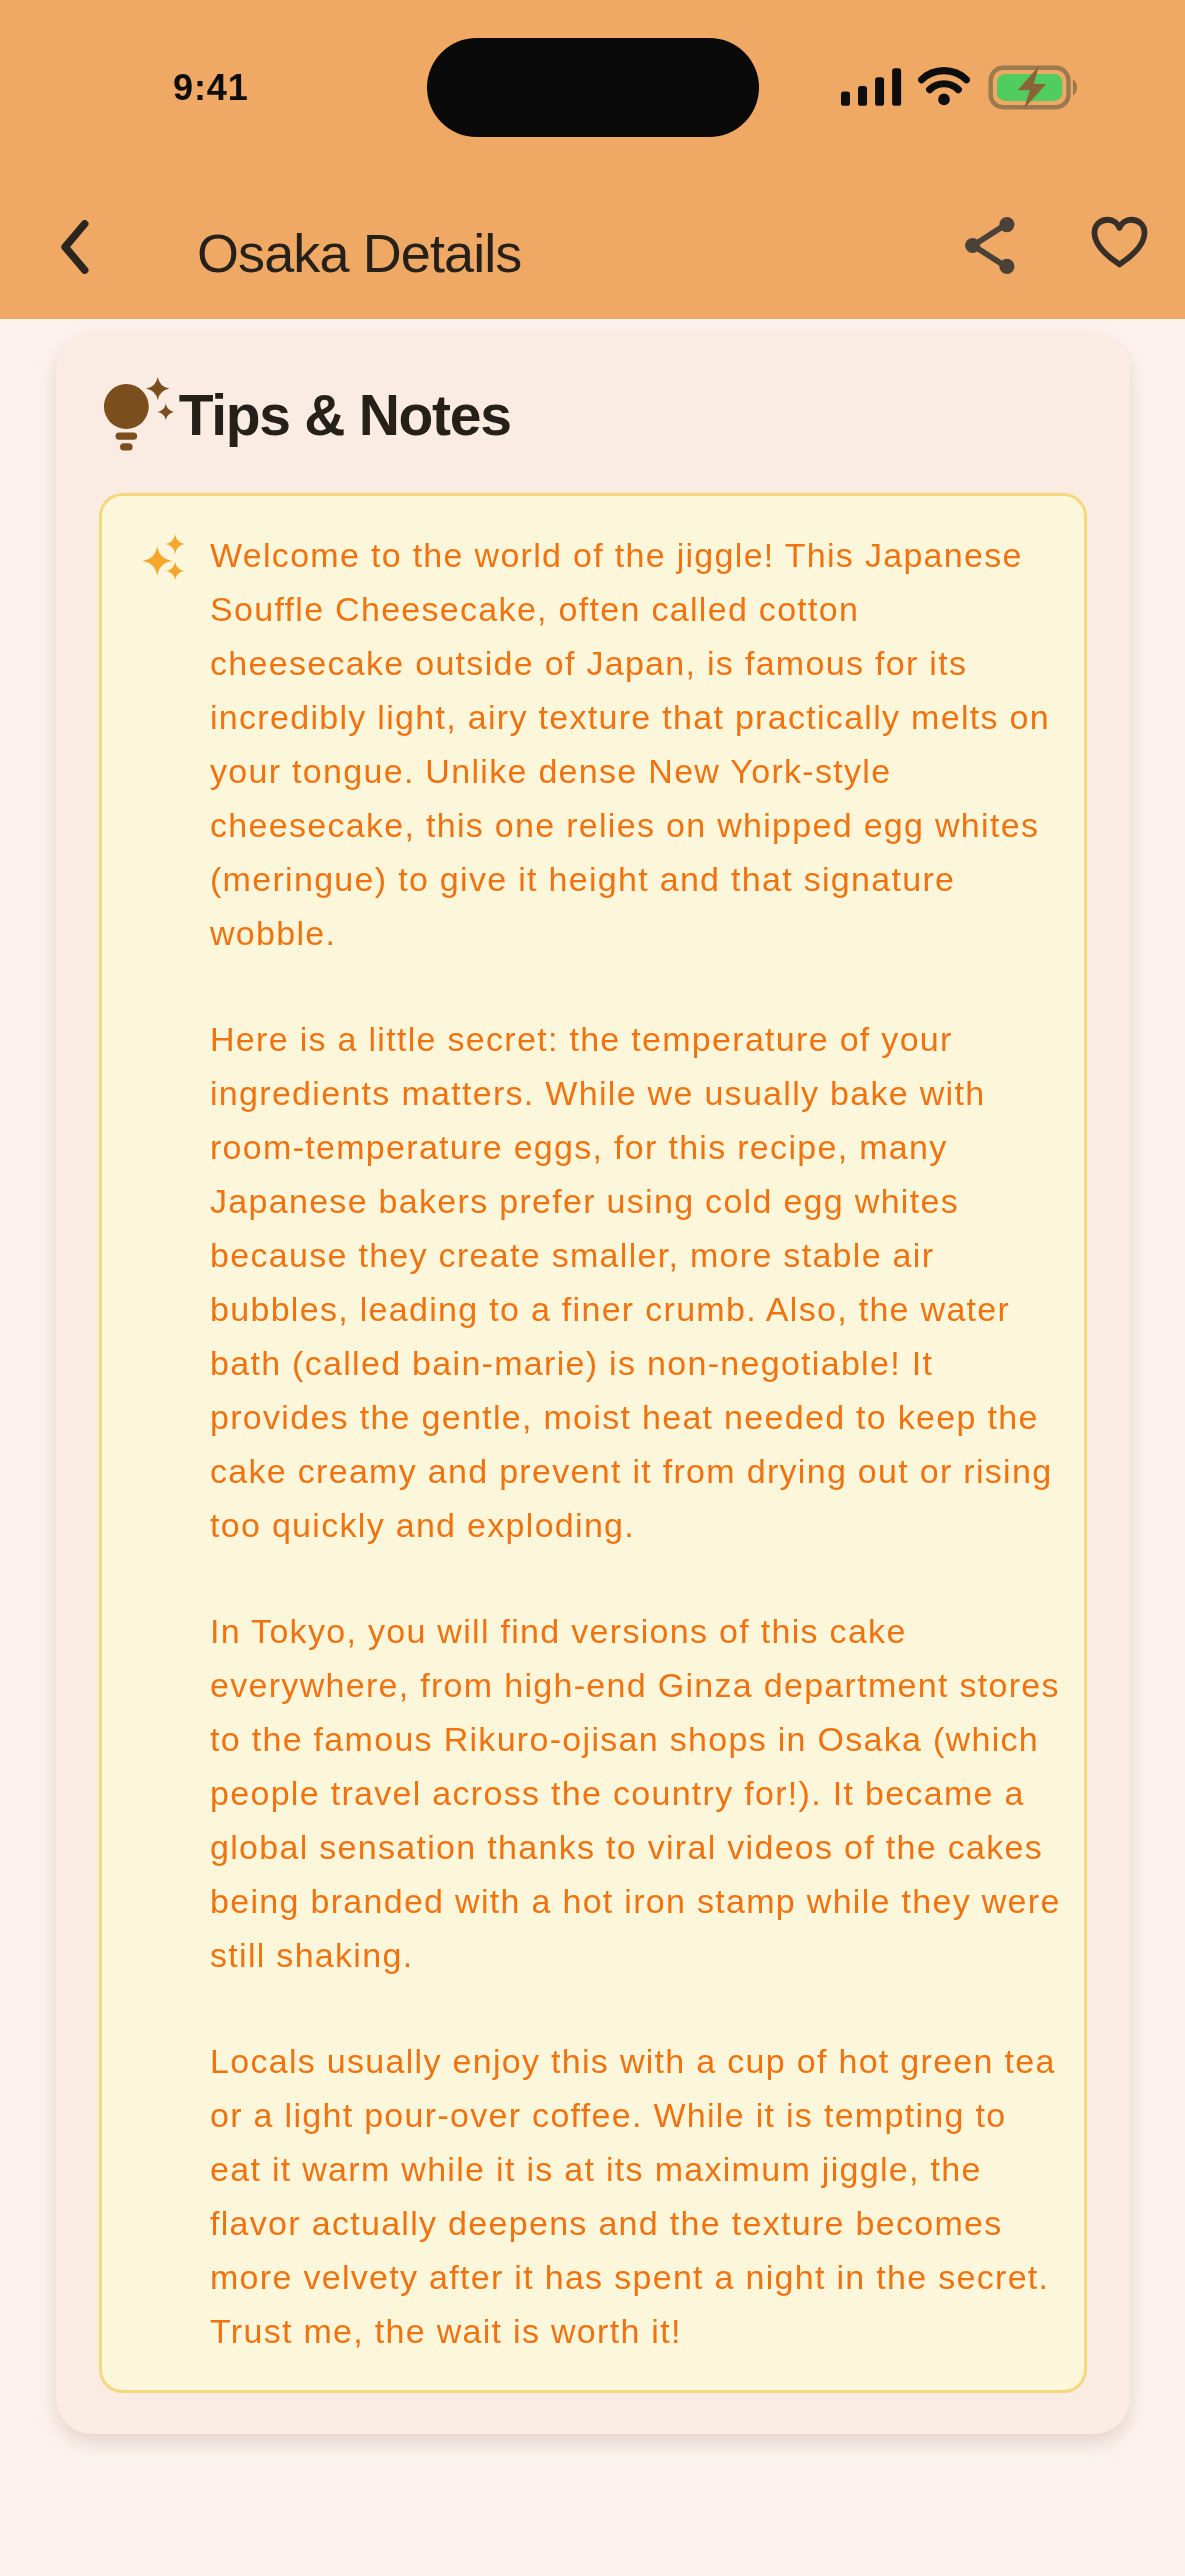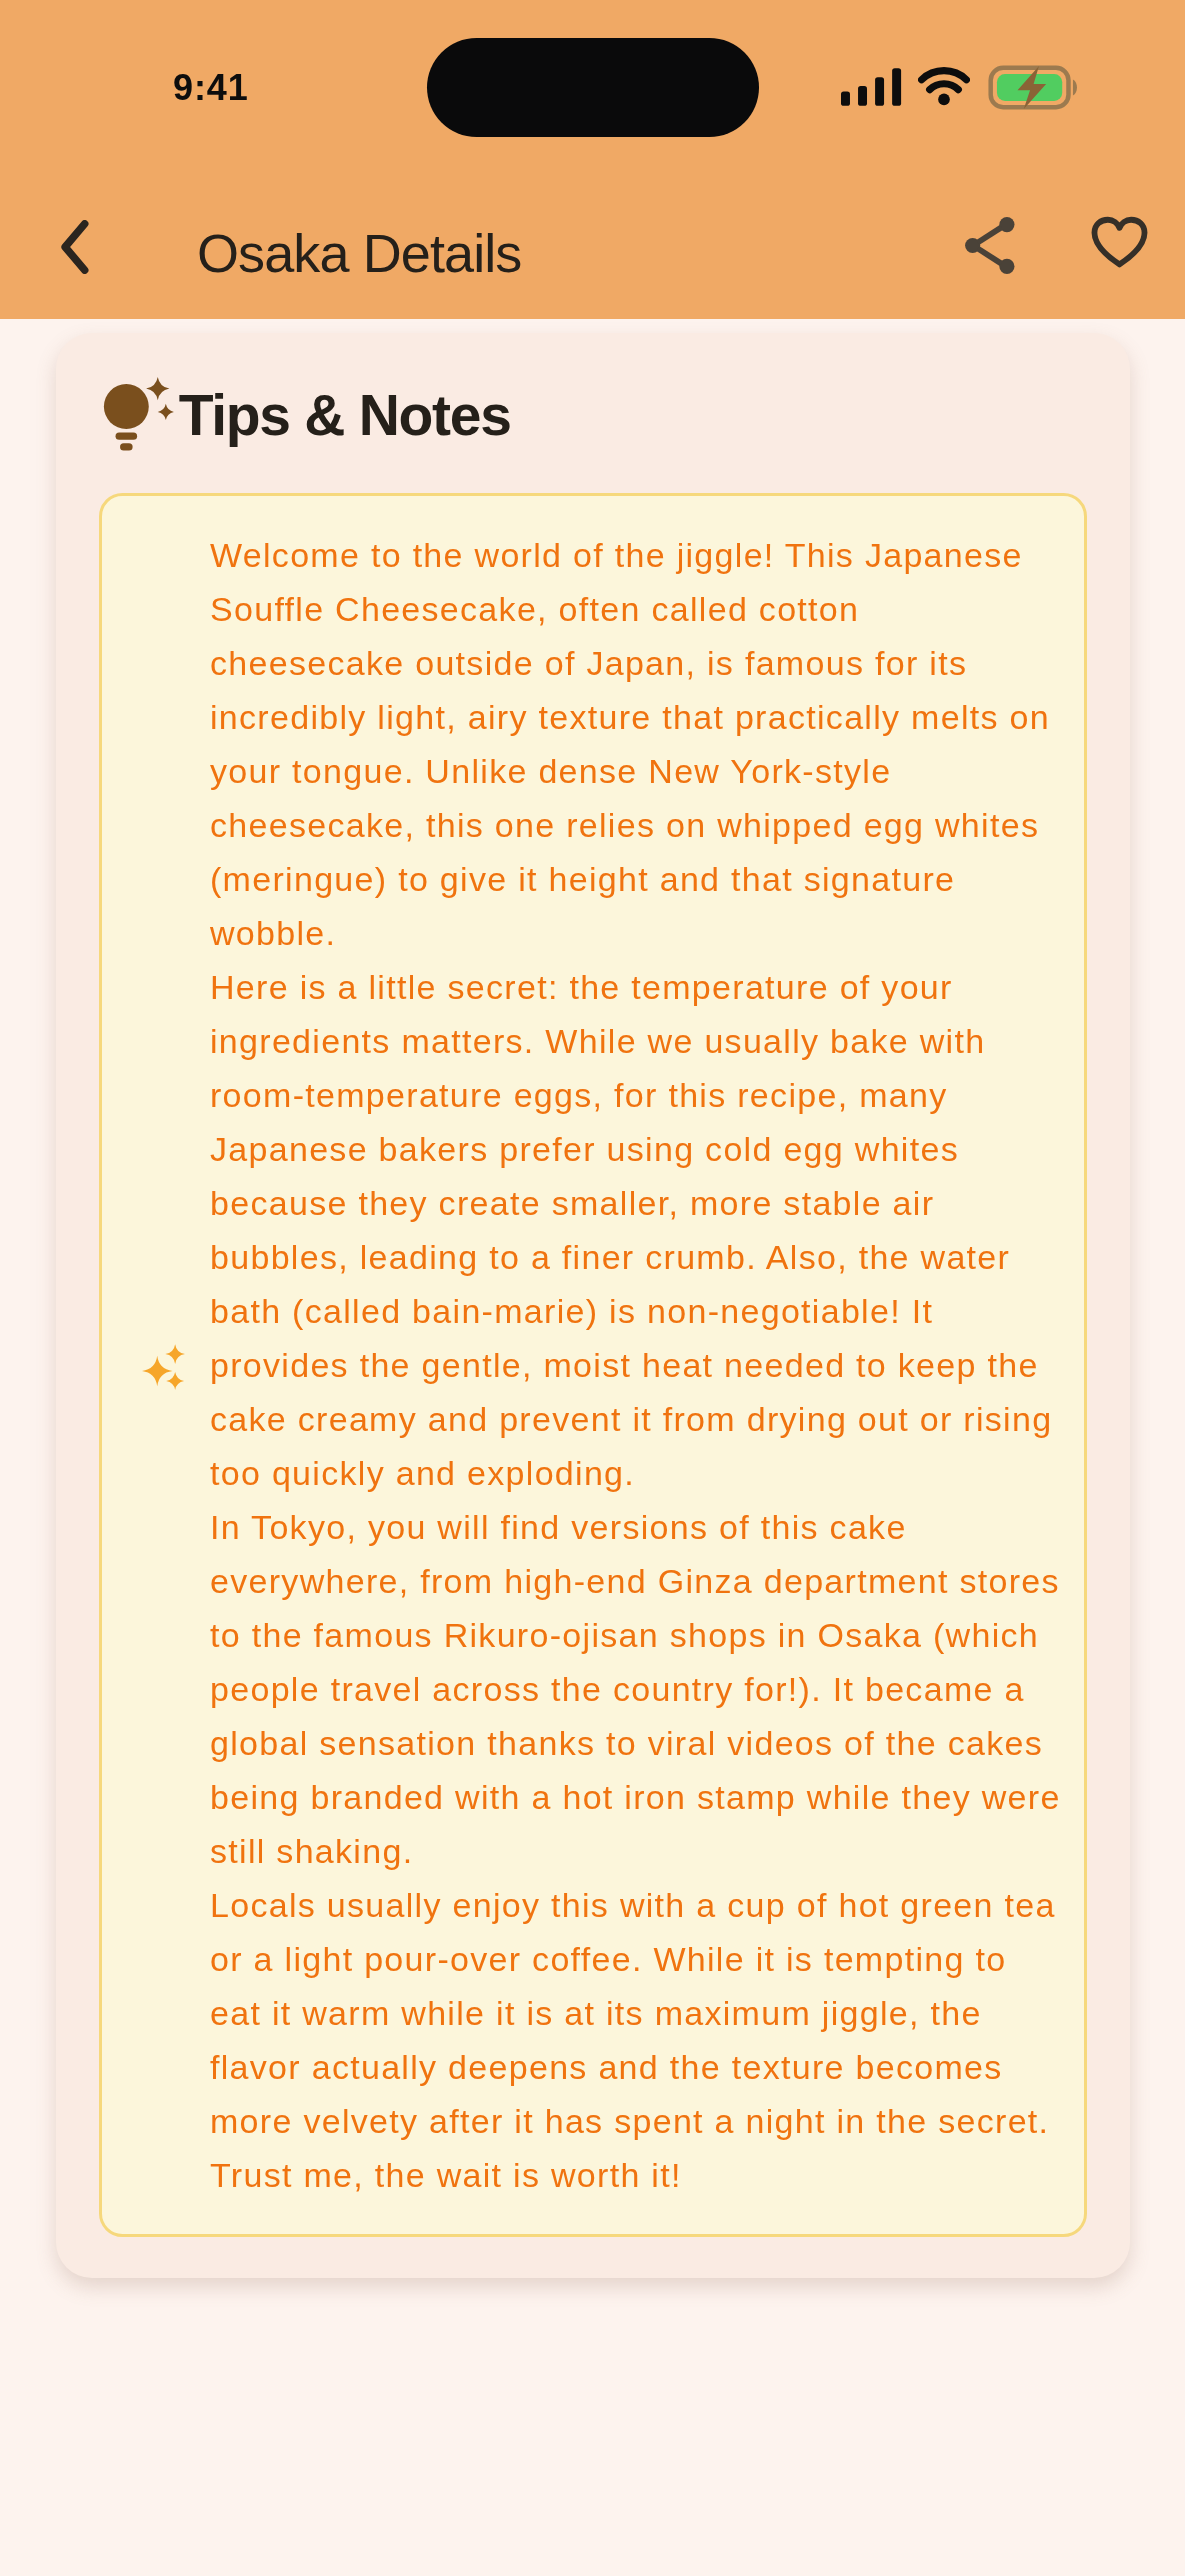--- a/index.html
+++ b/index.html
@@ -68,29 +68,29 @@
   }
   .tips-heading{
     font-size:57px;line-height:75px;font-weight:700;
     color:var(--ink-dark);letter-spacing:-1.3px;
   }
   .note-box{
     background:var(--note-bg);
     border:3.6px solid var(--note-border);
     border-radius:23.4px;
     padding:32px 21.6px 32px 40px;
-    display:flex;align-items:center;
+    display:flex;align-items:flex-start;
   }
   .sparkles{flex:0 0 auto;margin:5.4px 25px 0 0;}
   .note-text{flex:1;}
   .note-text p{
     font-size:34px;line-height:54px;letter-spacing:1.3px;
     color:var(--body-orange);
   }
-  .note-text p + p{}
+  .note-text p + p{margin-top:52px;}
 </style>
 </head>
 <body>
 
 <header class="app-header">
 
   <div class="time">9:41</div>
   <div class="dynamic-island"></div>
 
   <svg class="icon cellular" width="61" height="38" viewBox="0 0 68 42">

